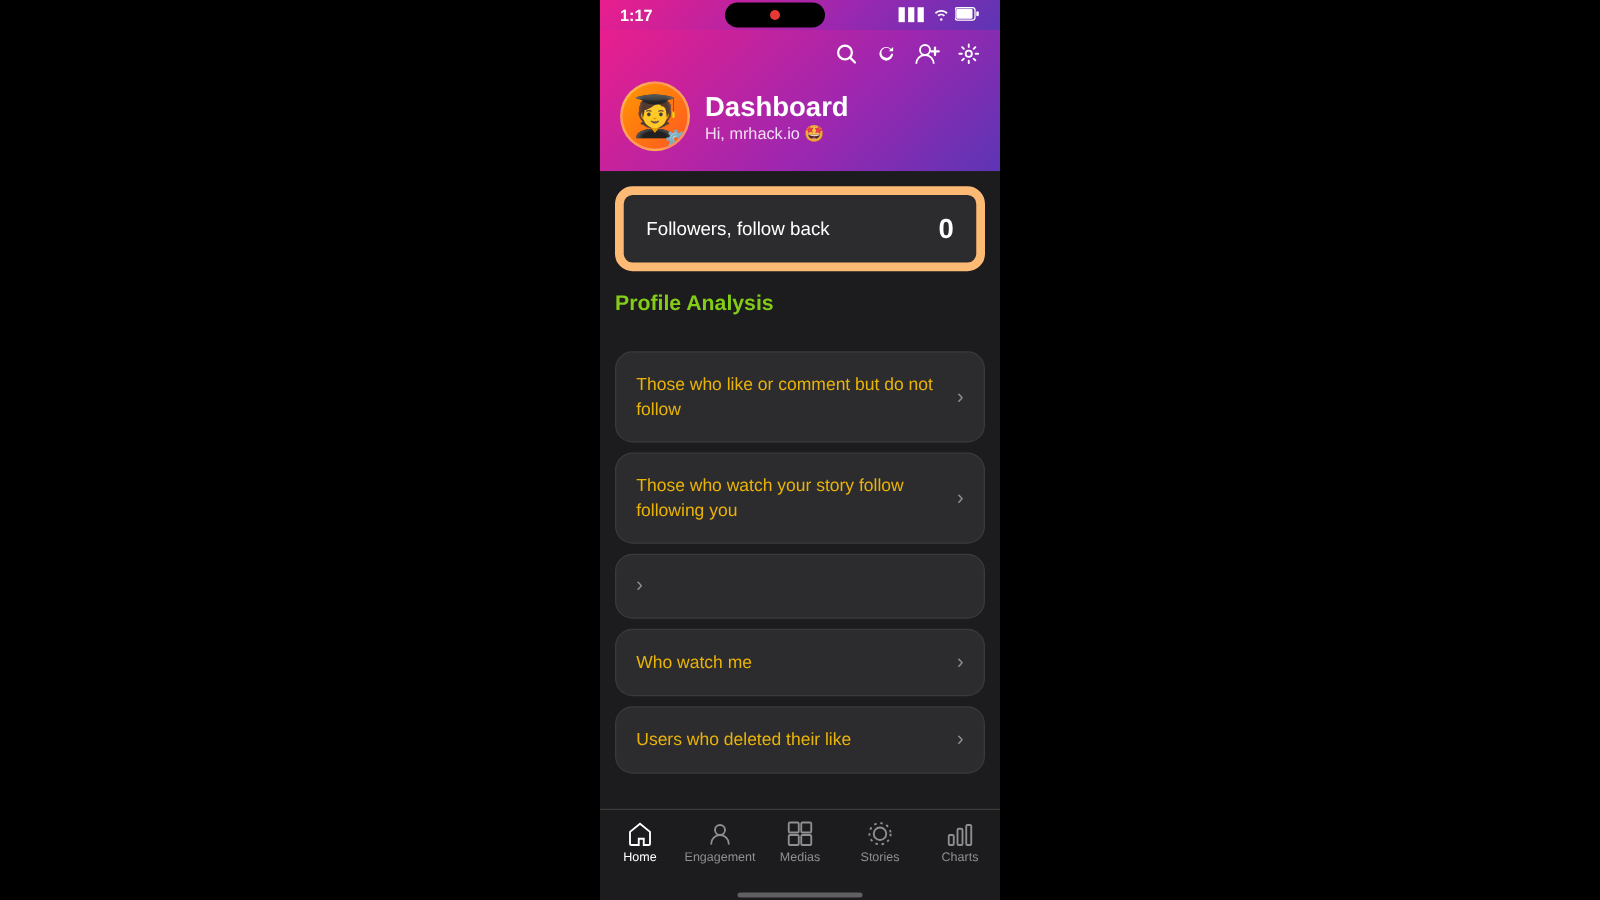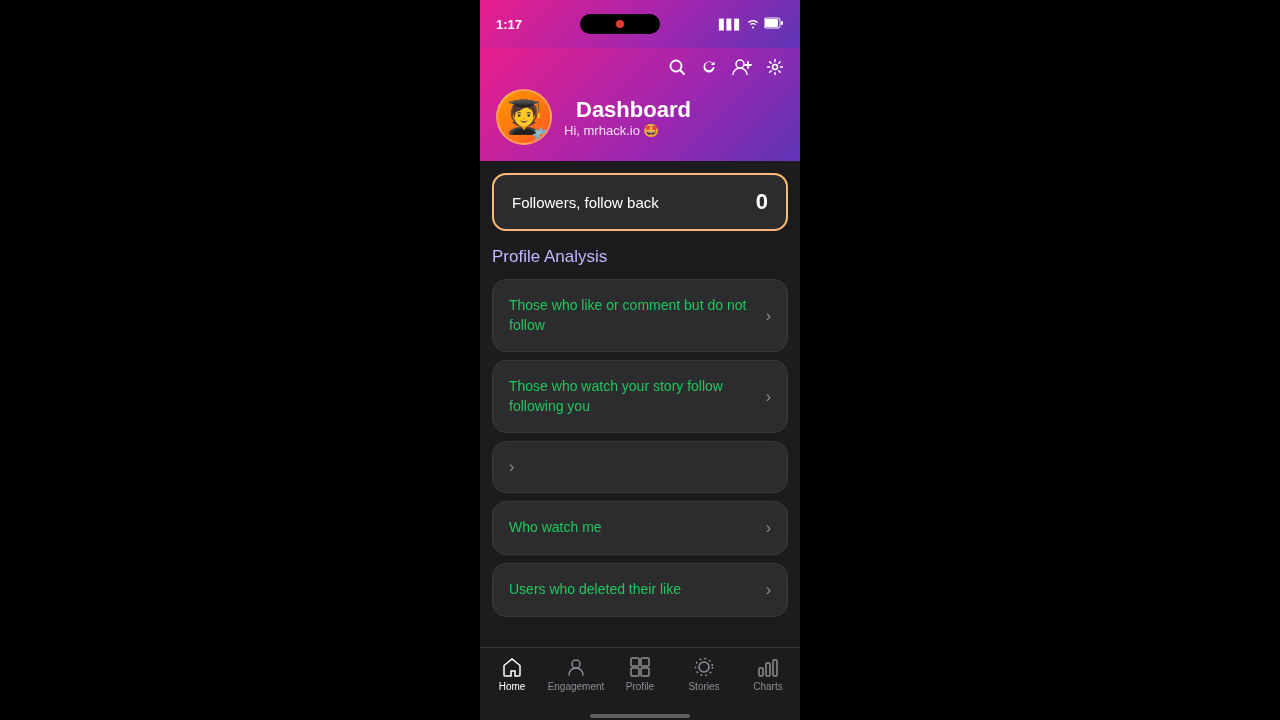--- a/index.html
+++ b/index.html
@@ -24,21 +24,21 @@
       flex-direction: column;
     }
 
     
     .status-bar {
       background: linear-gradient(135deg, #e91e8c 0%, #9c27b0 60%, #5c35b5 100%);
       display: flex;
       justify-content: space-between;
       align-items: center;
       padding: 6px 16px;
-      height: 48px;
+      height: 24px;
     }
 
     .status-time {
       color: #fff;
       font-size: 13px;
       font-weight: 600;
     }
 
     .status-pill {
       background: #000;
@@ -117,21 +117,20 @@
       position: absolute;
       bottom: 0;
       right: 0;
       font-size: 14px;
     }
 
     .header-text .dashboard-title {
       color: #fff;
       font-size: 22px;
       font-weight: 700;
-      margin-left: 12px;
     }
 
     .header-text .dashboard-subtitle {
       color: rgba(255,255,255,0.85);
       font-size: 13px;
     }
 
     
     .content {
       flex: 1;
@@ -144,57 +143,57 @@
 
     
     .followers-card {
       background: #2c2c2e;
       border-radius: 14px;
       padding: 14px 18px;
       margin: 12px 0 16px;
       display: flex;
       justify-content: space-between;
       align-items: center;
-      border: 2px solid #fdba74;
+      border: 7px solid #fdba74;
     }
 
     .followers-label {
       color: #fff;
       font-size: 15px;
       font-weight: 500;
     }
 
     .followers-count {
       color: #fff;
       font-size: 22px;
       font-weight: 700;
     }
 
     
     .section-title {
-      color: #c4b5fd;
+      color: #84cc16;
       font-size: 17px;
-      font-weight: 400;
-      margin-bottom: 12px;
+      font-weight: 700;
+      margin-bottom: 28px;
     }
 
     .menu-item {
       background: #2c2c2e;
       border-radius: 14px;
       padding: 16px 16px;
       margin-bottom: 8px;
       display: flex;
       justify-content: space-between;
       align-items: center;
       cursor: pointer;
       border: 1px solid #3a3a3c;
     }
 
     .menu-item-text {
-      color: #22c55e;
+      color: #eab308;
       font-size: 14px;
       font-weight: 500;
       flex: 1;
       line-height: 1.4;
       padding-right: 10px;
     }
 
     .menu-chevron {
       color: #8e8e93;
       font-size: 16px;
@@ -376,21 +375,21 @@
       </svg>
       <span class="nav-label">Engagement</span>
     </div>
     <div class="nav-item">
       <svg class="nav-icon" width="22" height="22" viewBox="0 0 22 22" fill="none">
         <rect x="2" y="2" width="8" height="8" rx="1" stroke="#8e8e93" stroke-width="1.5"></rect>
         <rect x="12" y="2" width="8" height="8" rx="1" stroke="#8e8e93" stroke-width="1.5"></rect>
         <rect x="2" y="12" width="8" height="8" rx="1" stroke="#8e8e93" stroke-width="1.5"></rect>
         <rect x="12" y="12" width="8" height="8" rx="1" stroke="#8e8e93" stroke-width="1.5"></rect>
       </svg>
-      <span class="nav-label">Profile</span>
+      <span class="nav-label">Medias</span>
     </div>
     <div class="nav-item">
       <svg class="nav-icon" width="22" height="22" viewBox="0 0 22 22" fill="none">
         <circle cx="11" cy="11" r="5" stroke="#8e8e93" stroke-width="1.5"></circle>
         <circle cx="11" cy="11" r="8.5" stroke="#8e8e93" stroke-width="1.5" stroke-dasharray="2 3"></circle>
       </svg>
       <span class="nav-label">Stories</span>
     </div>
     <div class="nav-item">
       <svg class="nav-icon" width="22" height="22" viewBox="0 0 22 22" fill="none">

